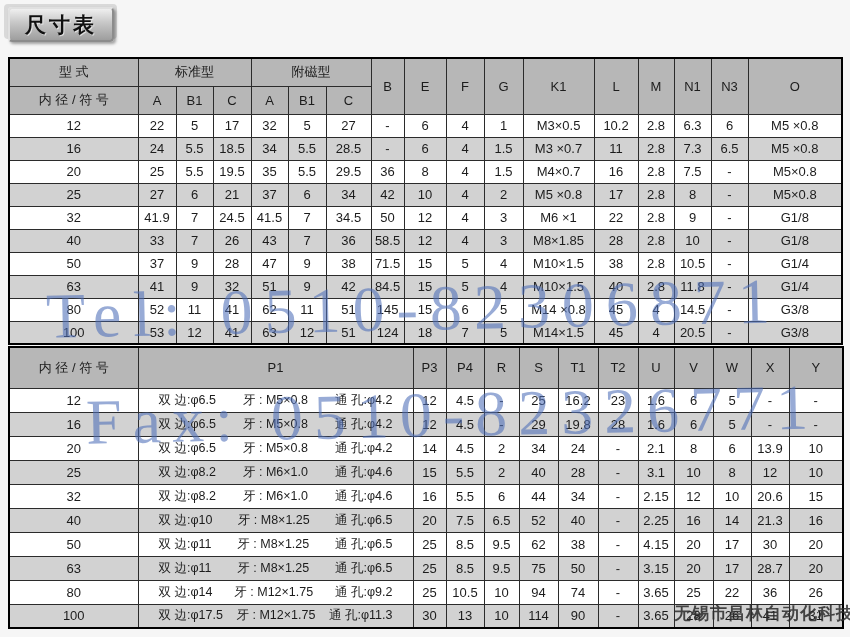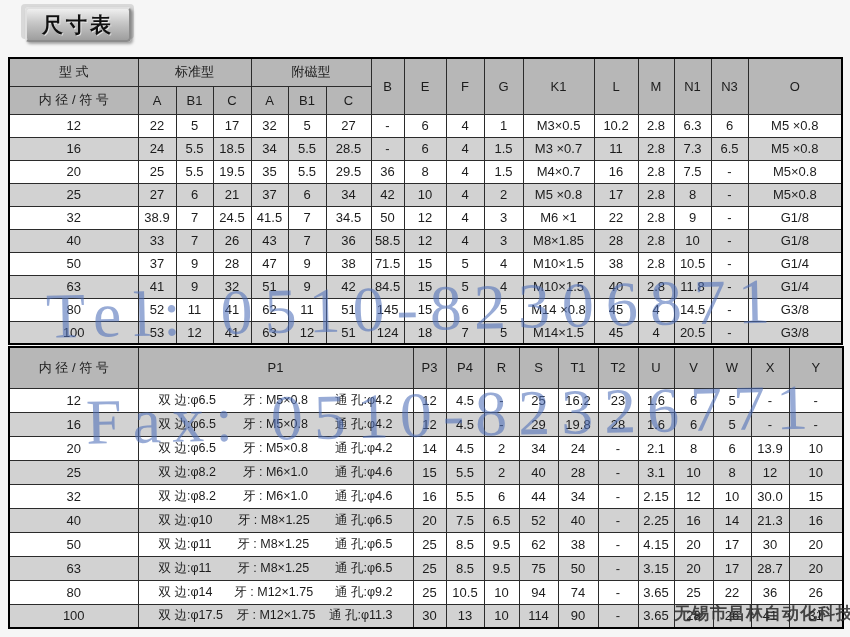--- a/index.html
+++ b/index.html
@@ -2,21 +2,21 @@
 <html><head>
 <meta charset="utf-8">
 <style>
   html,body{margin:0;padding:0;}
   body{
     width:850px;height:637px;position:relative;overflow:hidden;
     background:#f6f6f6;
     font-family:"Liberation Sans",sans-serif;
   }
   .title-btn{
-    position:absolute;left:25px;top:7px;width:102px;height:31px;
+    position:absolute;left:8px;top:7px;width:102px;height:31px;
     background:linear-gradient(180deg,#efefef 0%,#c6c6c6 45%,#9e9e9e 100%);
     border:2px outset #e0e0e0;border-radius:4px;
     box-shadow:2px 2px 3px rgba(0,0,0,.35), -4px -3px 0 #d9d9d9, 3px -3px 0 #d9d9d9;
     display:flex;align-items:center;justify-content:center;
     font-size:21px;font-weight:bold;letter-spacing:3px;color:#101010;
     text-shadow:1px 1px 0 rgba(255,255,255,.6);
   }
   table{
     border-collapse:collapse;table-layout:fixed;position:absolute;left:8px;
     background:#fff;border:2px solid #000;
@@ -171,21 +171,21 @@
         <td>2</td>
         <td>M5 ×0.8</td>
         <td>17</td>
         <td>2.8</td>
         <td>8</td>
         <td>-</td>
         <td>M5×0.8</td>
       </tr>
       <tr>
         <td>32</td>
-        <td>38.9</td>
+        <td>41.9</td>
         <td>7</td>
         <td>24.5</td>
         <td>41.5</td>
         <td>7</td>
         <td>34.5</td>
         <td>50</td>
         <td>12</td>
         <td>4</td>
         <td>3</td>
         <td>M6 ×1</td>
@@ -422,21 +422,21 @@
         </td>
         <td>16</td>
         <td>5.5</td>
         <td>6</td>
         <td>44</td>
         <td>34</td>
         <td>-</td>
         <td>2.15</td>
         <td>12</td>
         <td>10</td>
-        <td>30.0</td>
+        <td>20.6</td>
         <td>15</td>
       </tr>
       <tr class="alt">
         <td>40</td>
         <td class="p1cell">
           <div class="p1wrap">
             <span>双 边:φ10</span>
             <span>牙 : M8×1.25</span>
             <span>通 孔:φ6.5</span>
           </div>

